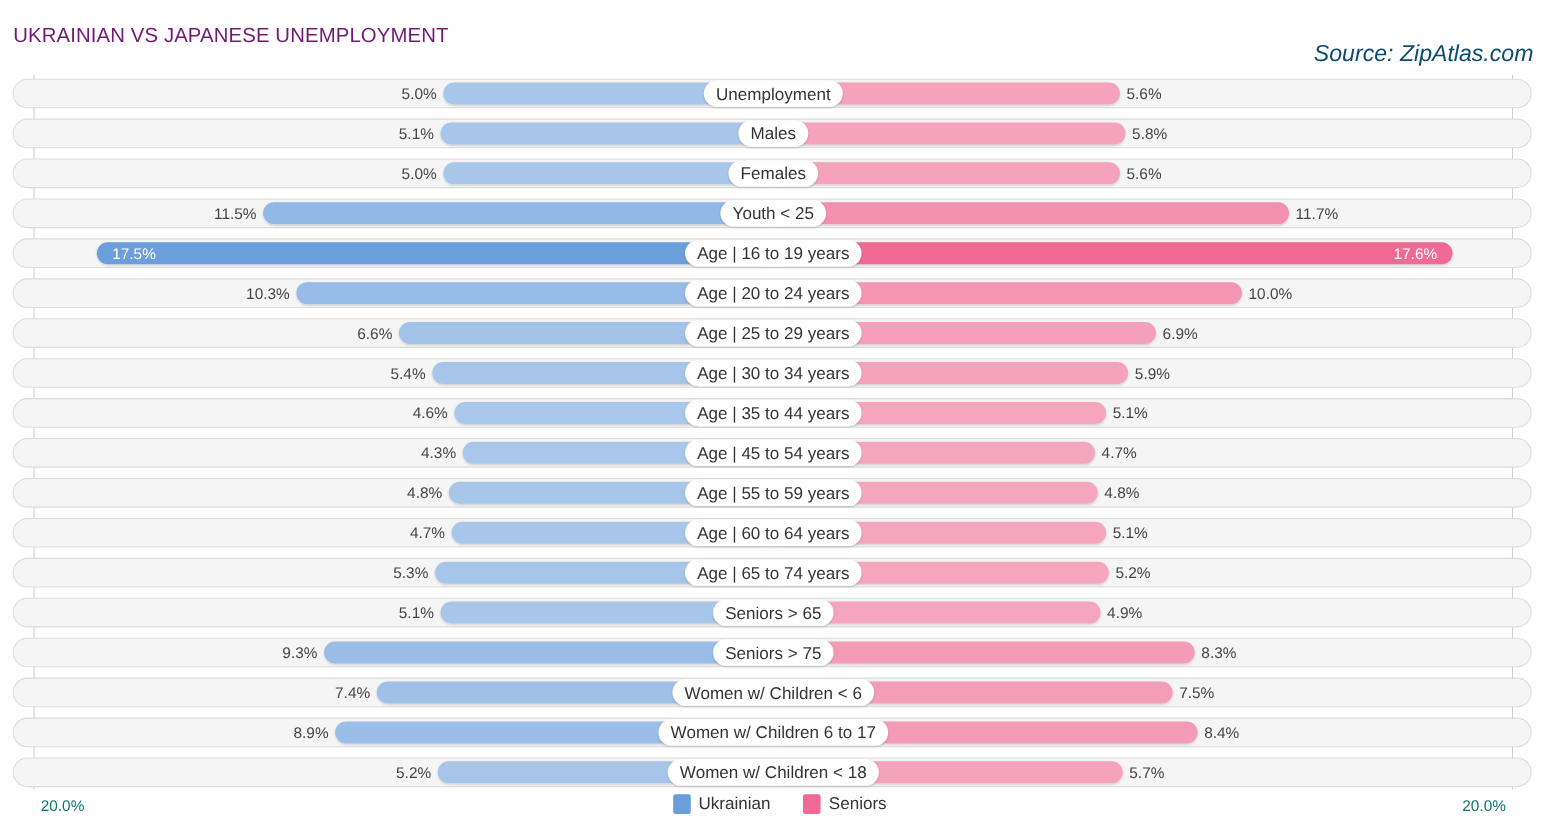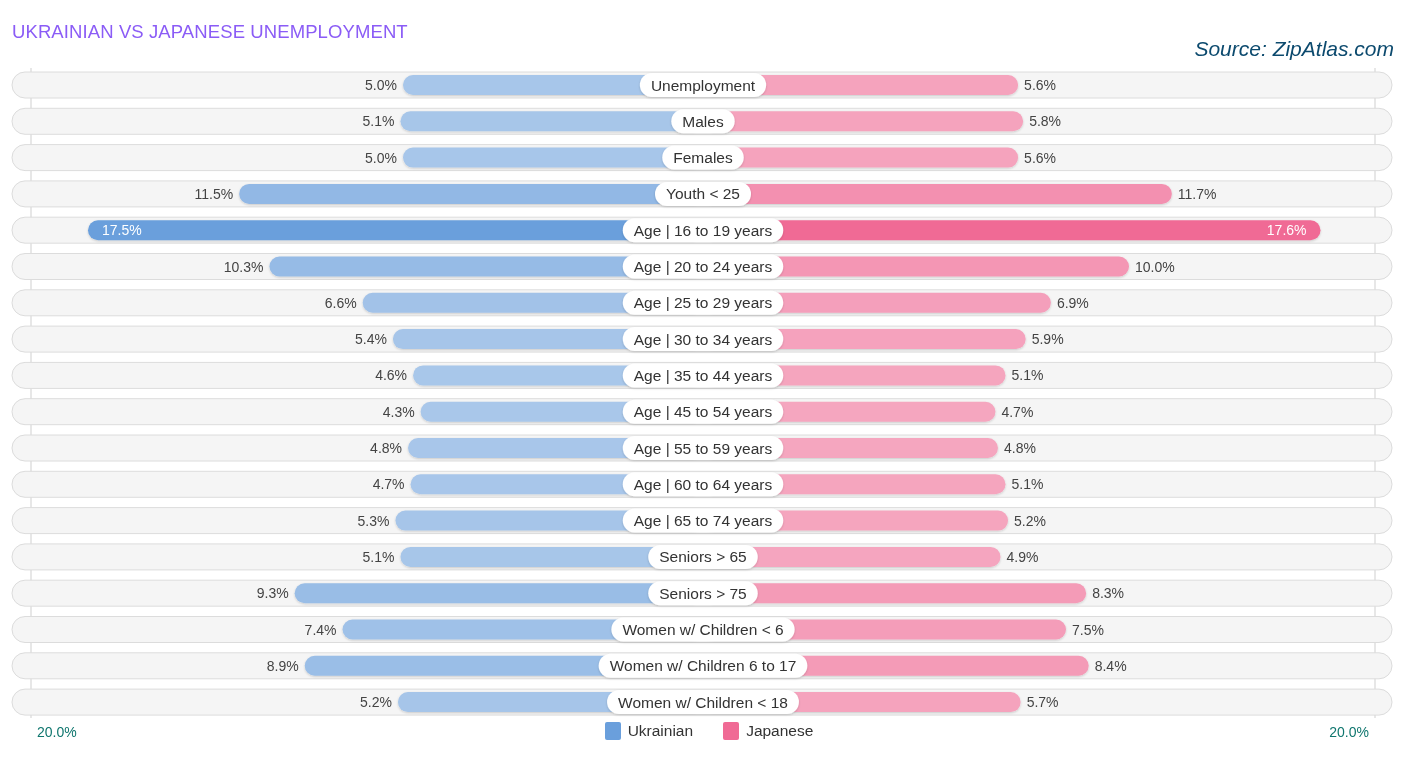--- a/index.html
+++ b/index.html
@@ -1,18 +1,18 @@
 <!DOCTYPE html>
 <html><head>
 <meta charset="utf-8">
 <style>
   html, body { margin: 0; padding: 0; background: #ffffff; }
   body { width: 1406px; height: 757px; position: relative; overflow: hidden;
          font-family: "Liberation Sans", "DejaVu Sans", sans-serif; color: #333; }
-  .title { position: absolute; left: 12px; top: 21px; font-size: 18.5px; color: #8b5cf6;
+  .title { position: absolute; left: 12px; top: 21px; font-size: 18.5px; color: #701a75;
            letter-spacing: 0.1px; }
   .source { position: absolute; right: 12px; top: 37px; font-size: 21px; color: #0c4a6e;
             font-style: italic; }
   #chart { position: absolute; left: 0; top: 0; width: 1406px; height: 757px; }
   .row-bg { fill: #f5f5f5; stroke: #dcdcdc; stroke-width: 1; }
   .val { font-size: 14px; fill: #444; font-family: "Liberation Sans", "DejaVu Sans", sans-serif; }
   .val-in { font-size: 14px; fill: #ffffff; font-family: "Liberation Sans", "DejaVu Sans", sans-serif; }
   .lbl { font-size: 15.5px; fill: #333; font-family: "Liberation Sans", "DejaVu Sans", sans-serif; }
   .axis-lbl { position: absolute; top: 724px; font-size: 14px; color: #0f766e; }
   .legend { position: absolute; top: 722px; left: 0; width: 1406px; display: flex;
@@ -201,15 +201,15 @@
 <div class="axis-lbl" style="left:37px;">20.0%</div>
 <div class="axis-lbl" style="right:37px;">20.0%</div>
 
 <div class="legend">
   <div class="legend-item">
     <span class="swatch" id="sw0" style="background: rgb(106, 159, 220);"></span>
     <span>Ukrainian</span>
   </div>
   <div class="legend-item">
     <span class="swatch" id="sw1" style="background: rgb(240, 106, 149);"></span>
-    <span>Japanese</span>
+    <span>Seniors</span>
   </div>
 </div>
 
 </body></html>

